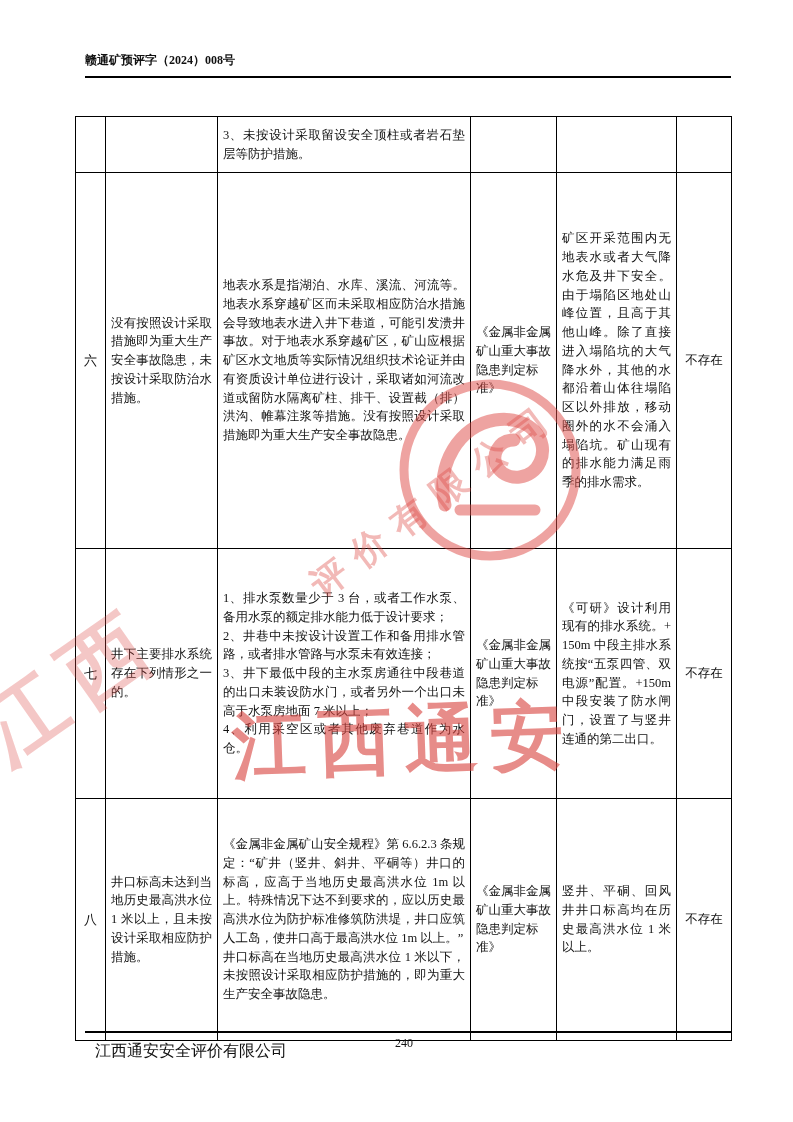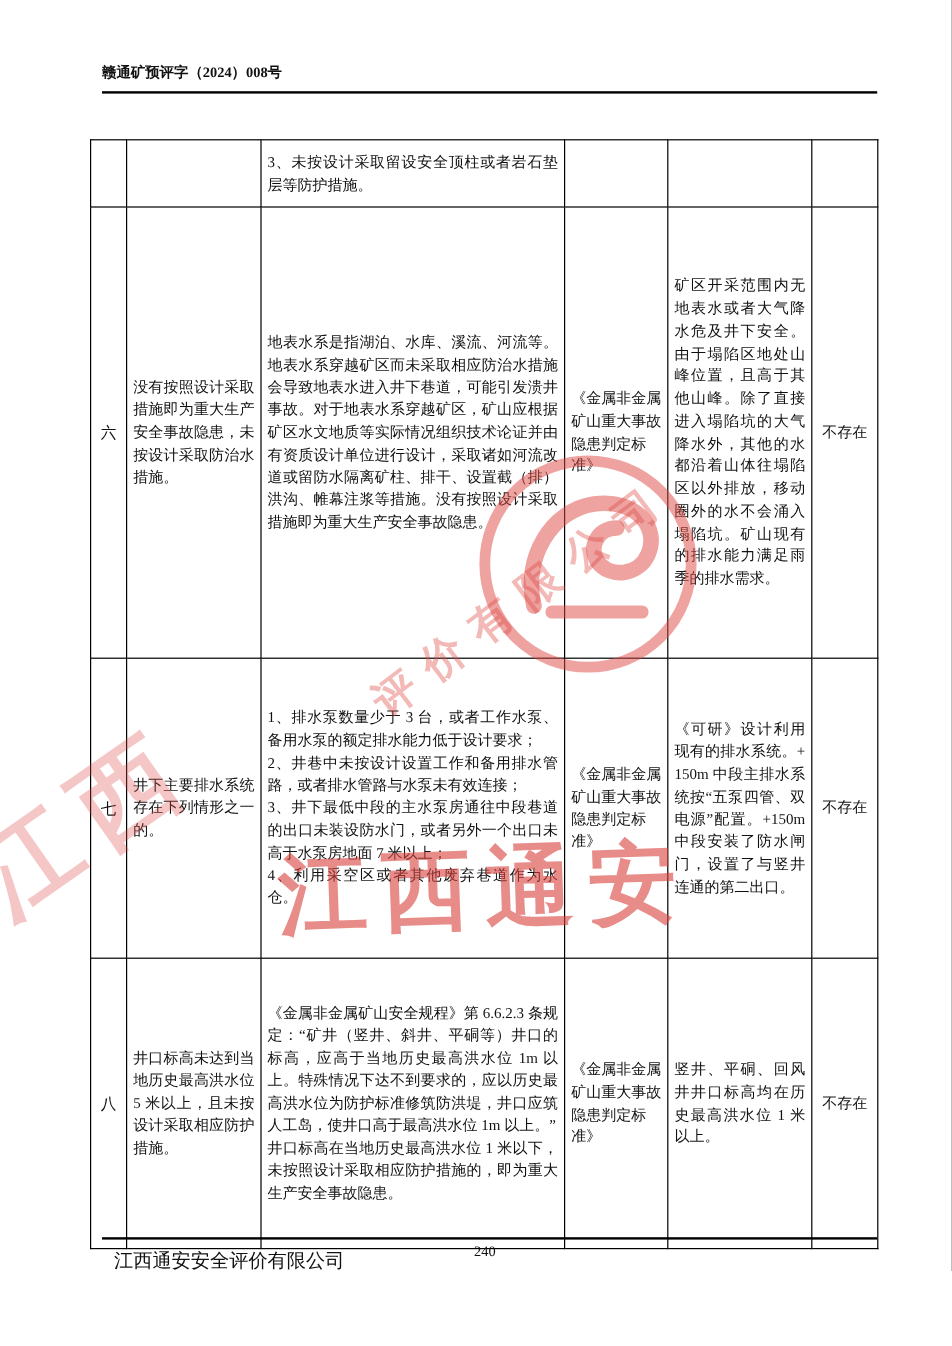--- a/index.html
+++ b/index.html
@@ -125,21 +125,21 @@
         <td class="c-explain pre">1、排水泵数量少于 3 台，或者工作水泵、备用水泵的额定排水能力低于设计要求；
 2、井巷中未按设计设置工作和备用排水管路，或者排水管路与水泵未有效连接；
 3、井下最低中段的主水泵房通往中段巷道的出口未装设防水门，或者另外一个出口未高于水泵房地面 7 米以上；
 4、利用采空区或者其他废弃巷道作为水仓。</td>
         <td class="c-basis">《金属非金属矿山重大事故隐患判定标准》</td>
         <td class="c-sit">《可研》设计利用现有的排水系统。+150m 中段主排水系统按“五泵四管、双电源”配置。+150m 中段安装了防水闸门，设置了与竖井连通的第二出口。</td>
         <td class="c-con">不存在</td>
       </tr>
       <tr class="r3">
         <td class="c-num">八</td>
-        <td class="c-desc">井口标高未达到当地历史最高洪水位 5 米以上，且未按设计采取相应防护措施。</td>
+        <td class="c-desc">井口标高未达到当地历史最高洪水位 1 米以上，且未按设计采取相应防护措施。</td>
         <td class="c-explain pre">《金属非金属矿山安全规程》第 6.6.2.3 条规定：“矿井（竖井、斜井、平硐等）井口的标高，应高于当地历史最高洪水位 1m 以上。特殊情况下达不到要求的，应以历史最高洪水位为防护标准修筑防洪堤，井口应筑人工岛，使井口高于最高洪水位 1m 以上。”
 井口标高在当地历史最高洪水位 1 米以下，未按照设计采取相应防护措施的，即为重大生产安全事故隐患。</td>
         <td class="c-basis">《金属非金属矿山重大事故隐患判定标准》</td>
         <td class="c-sit">竖井、平硐、回风井井口标高均在历史最高洪水位 1 米以上。</td>
         <td class="c-con">不存在</td>
       </tr>
     </tbody>
   </table>
 
   <div class="footer-rule"></div>

